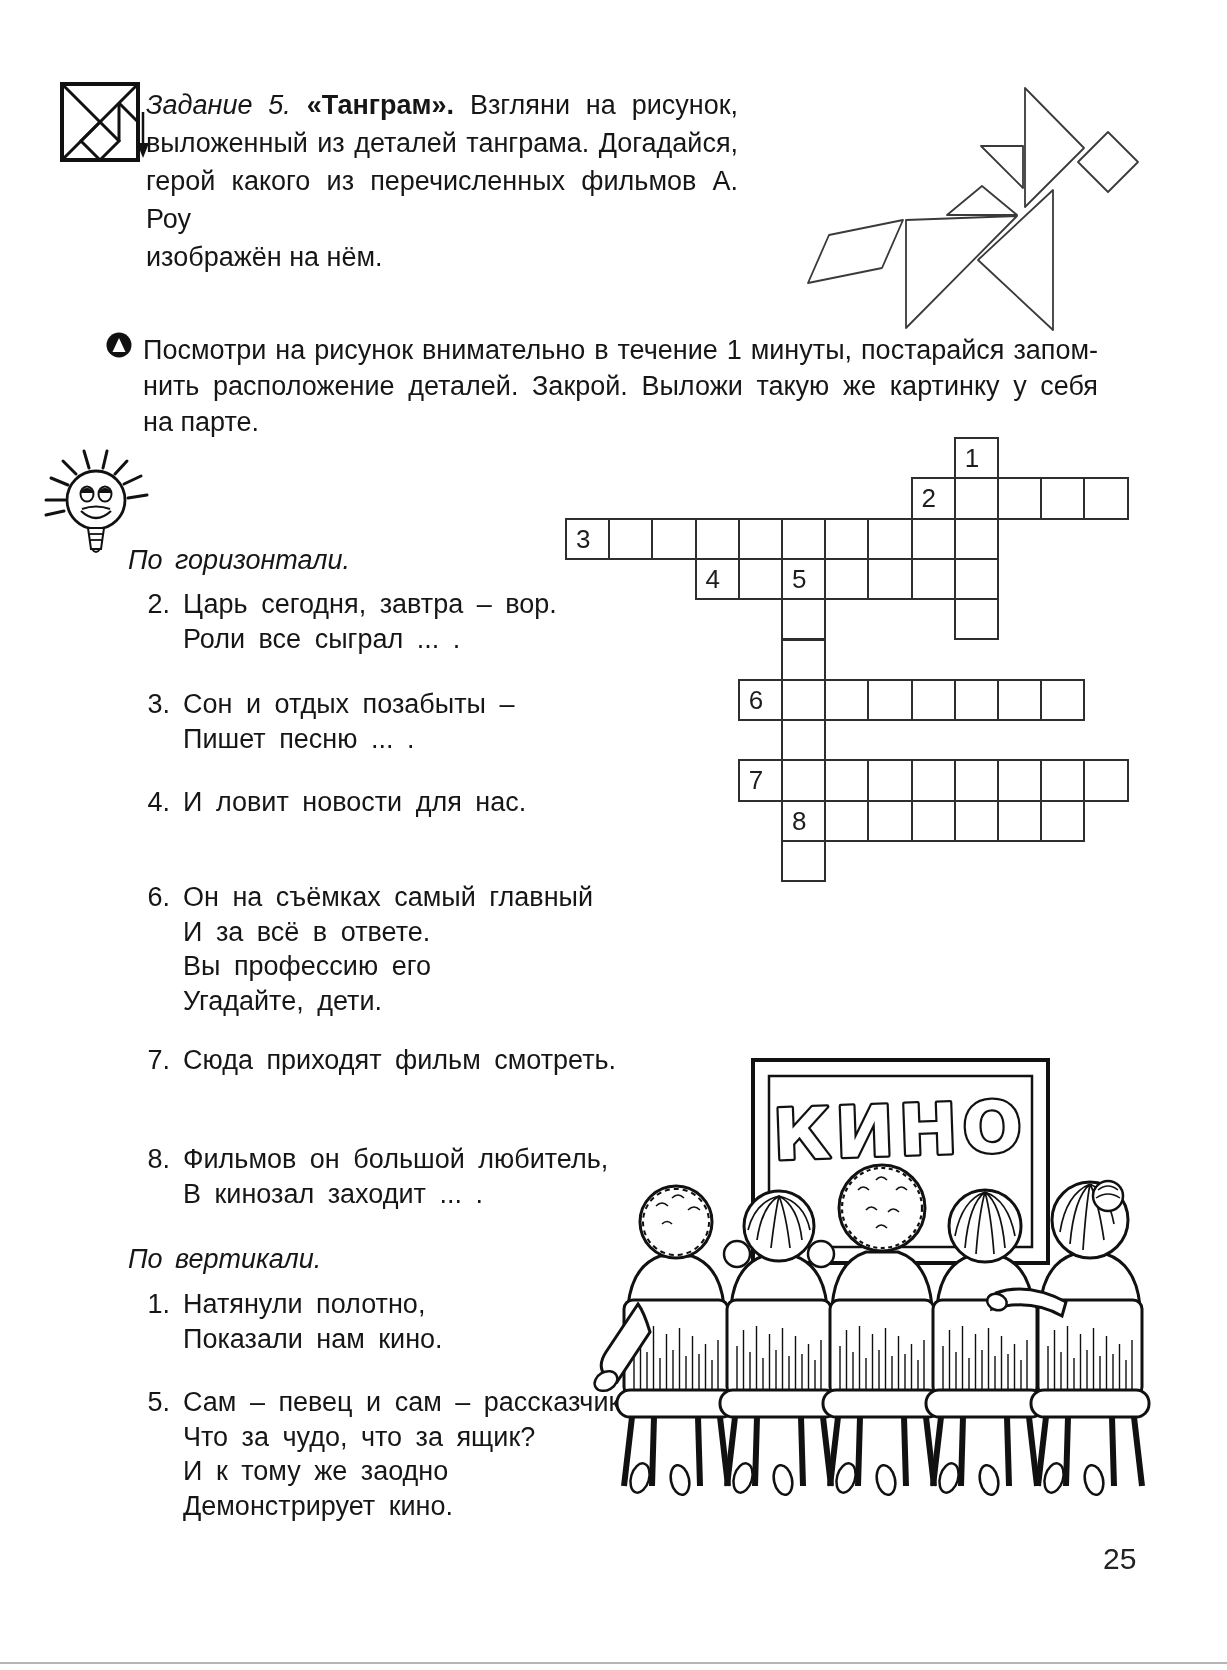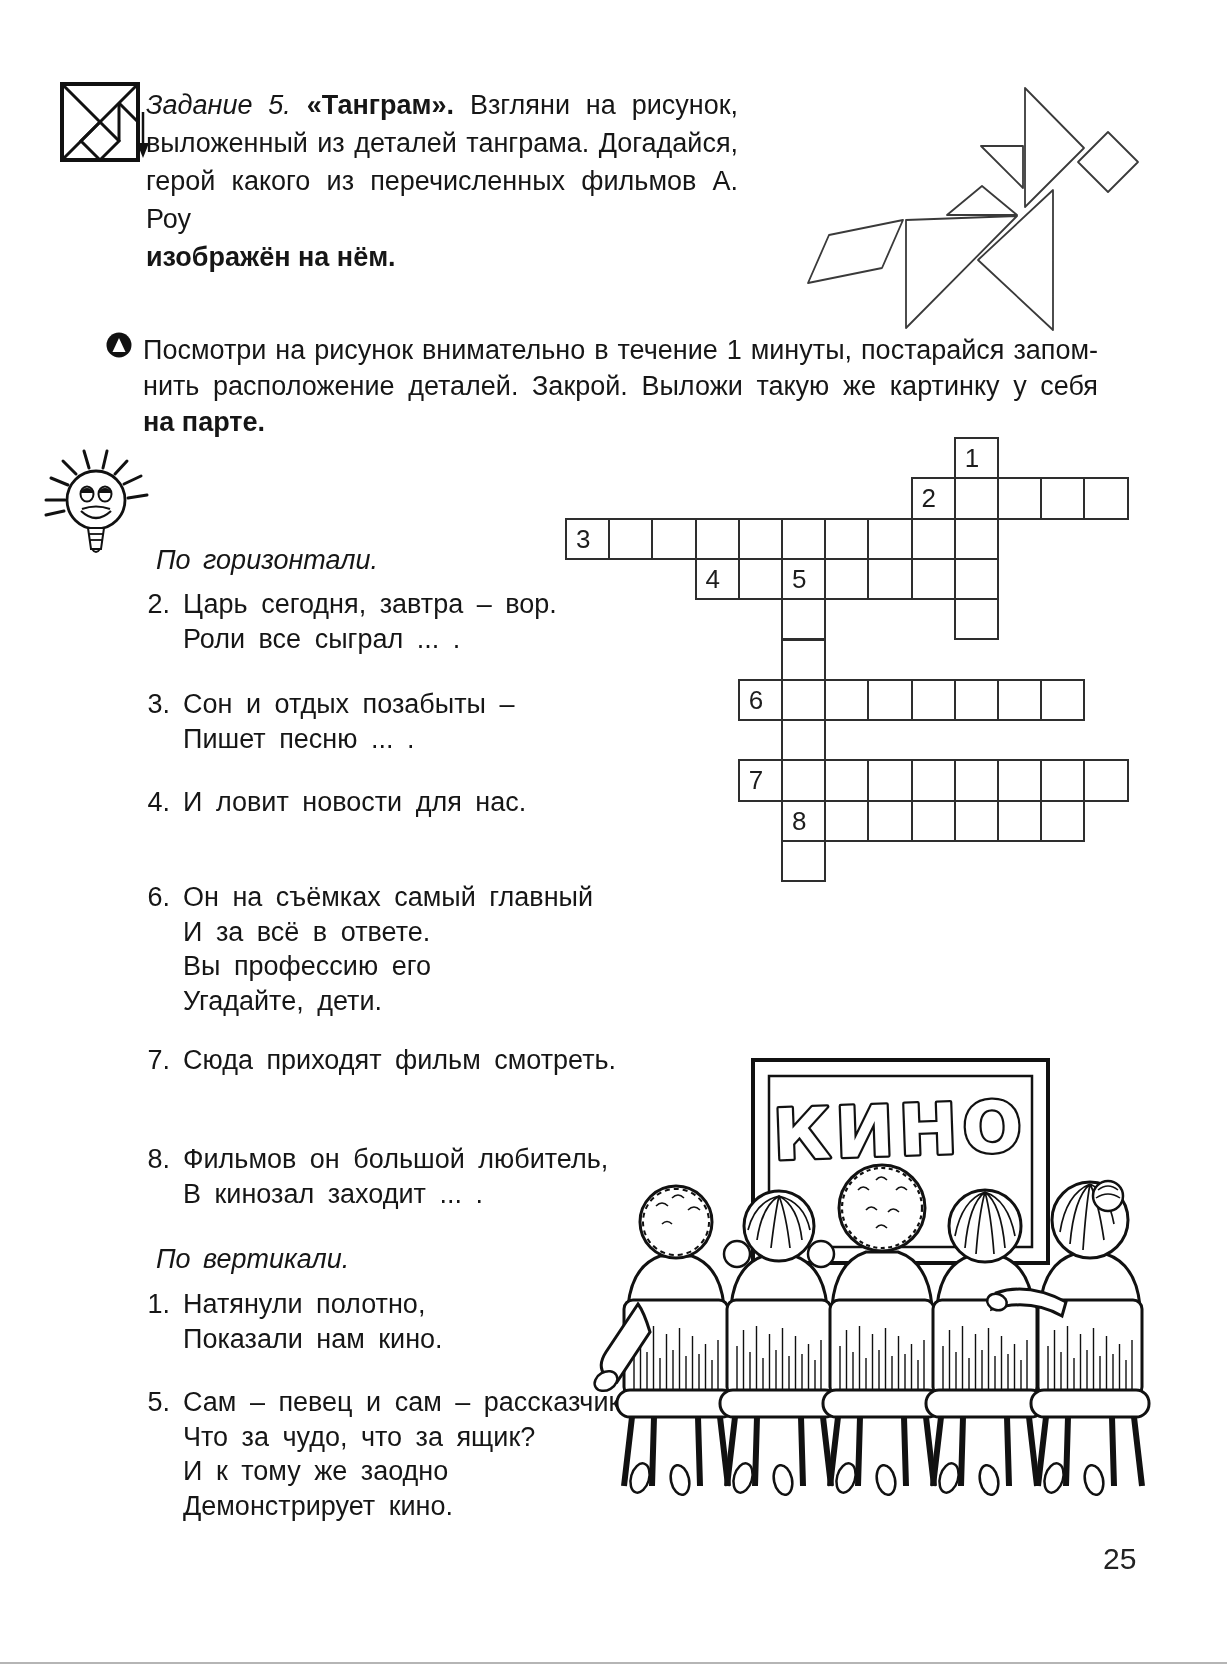--- a/index.html
+++ b/index.html
@@ -2,28 +2,28 @@
 <html><head>
 <meta charset="utf-8">
 <style>
   html,body{margin:0;padding:0;background:#ffffff;}
   #page{position:relative;width:1227px;height:1670px;background:#fff;overflow:hidden;
         font-family:"Liberation Sans","DejaVu Sans",sans-serif;color:#161616;}
   .abs{position:absolute;}
   
   .jpar{font-size:27px;line-height:38px;}
   .jpar .jl{text-align:justify;text-align-last:justify;}
-  .jpar .jl-last{text-align:right;text-align-last:left;font-weight:bold;}
+  .jpar .jl-last{text-align:right;text-align-last:left;}
   .it{font-style:italic;}
   .bd{font-weight:bold;}
   
   .clue{position:absolute;left:140px;font-size:27px;line-height:34.5px;word-spacing:6px;white-space:nowrap;}
   .clue .num{display:inline-block;width:30px;text-align:right;vertical-align:top;margin-right:13px;}
   .clue .lines{display:inline-block;vertical-align:top;}
-  .sec-title{position:absolute;left:156px;font-size:27px;font-style:italic;word-spacing:5px;white-space:nowrap;}
+  .sec-title{position:absolute;left:128px;font-size:27px;font-style:italic;word-spacing:5px;white-space:nowrap;}
   
   #crossword{position:absolute;left:565px;top:437px;width:566px;height:448px;}
   .xcell{position:absolute;border:2px solid #2e2e2e;box-sizing:border-box;background:transparent;}
   .xnum{position:absolute;font-size:26px;color:#1d1d1d;}
   .pagenum{position:absolute;left:1103px;top:1542px;font-size:30px;color:#222;}
   .edge{position:absolute;left:0;top:1662px;width:1227px;height:2px;background:#b5b5b5;}
   svg{display:block;}
 </style>
 </head>
 <body>

